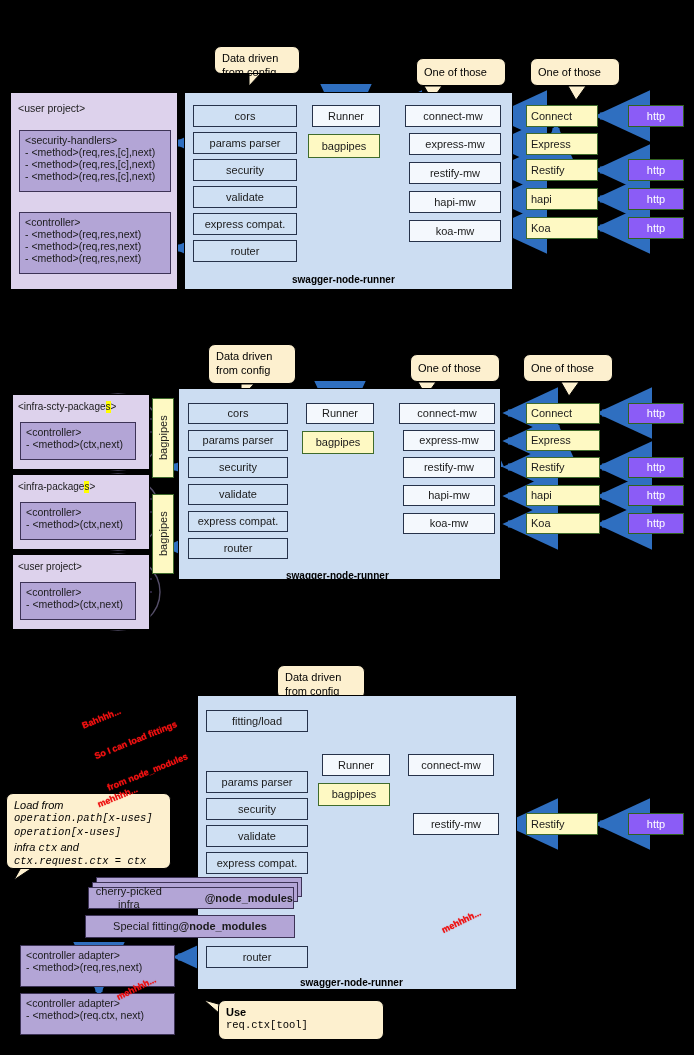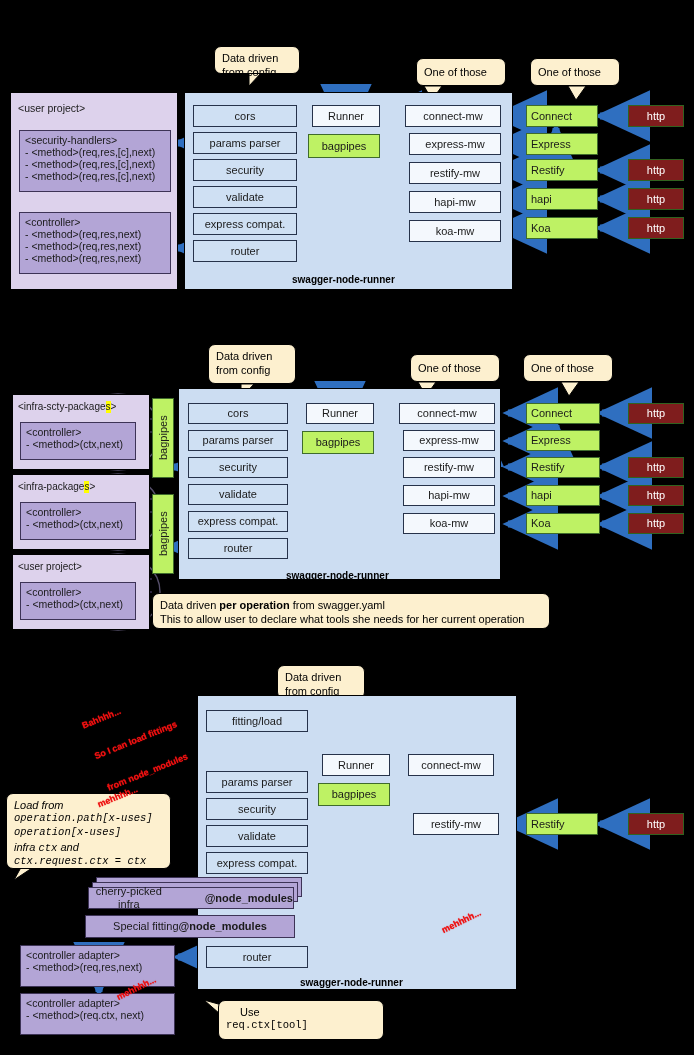--- a/index.html
+++ b/index.html
@@ -10,22 +10,22 @@
         justify-content:center;text-align:center;line-height:1.15;}
 
   
   .panel-blue{background:#ccddf2;border:1px solid #000;}
   .panel-purple-outer{background:#ddd2ec;border:1px solid #000;}
   .box-blue{background:#cfe0f3;border:1px solid #26324a;font-size:11px;}
   .box-white{background:#f4f8fd;border:1px solid #26324a;font-size:11px;}
   .box-purple{background:#b3a5d6;border:1px solid #3d3356;font-size:10.5px;
               justify-content:flex-start;text-align:left;padding:3px 5px;}
   .box-purple-bar{background:#b3a5d6;border:1px solid #3d3356;font-size:11px;}
-  .box-green-lt{background:#bef264;border:1px solid #3f6b2c;font-size:11px;}
-  .box-green-dk{background:#7f1d1d;border:1px solid #31621f;color:#fff;font-size:11px;}
+  .box-green-lt{background:#fef9c3;border:1px solid #3f6b2c;font-size:11px;}
+  .box-green-dk{background:#8b5cf6;border:1px solid #31621f;color:#fff;font-size:11px;}
   .runner-lbl{font-size:11px;}
   .panel-title{position:absolute;font-size:10px;font-weight:bold;color:#000;}
 
   .vert{writing-mode:vertical-rl;transform:rotate(180deg);}
 
   
   .callout{position:absolute;background:#fdf0cf;border:1px solid #000;border-radius:7px;
            font-size:11px;line-height:1.3;padding:4px 7px;box-sizing:border-box;color:#000;}
   .callout .mono{font-family:"Liberation Mono",monospace;font-size:10.5px;}
 
@@ -304,26 +304,20 @@
   <div class="node box-green-lt" style="left:526px;top:403px;width:74px;height:21px;justify-content:flex-start;padding-left:4px;">Connect</div>
   <div class="node box-green-dk" style="left:628px;top:403px;width:56px;height:21px;">http</div>
   <div class="node box-green-lt" style="left:526px;top:430px;width:74px;height:21px;justify-content:flex-start;padding-left:4px;">Express</div>
   <div class="node box-green-lt" style="left:526px;top:457px;width:74px;height:21px;justify-content:flex-start;padding-left:4px;">Restify</div>
   <div class="node box-green-dk" style="left:628px;top:457px;width:56px;height:21px;">http</div>
   <div class="node box-green-lt" style="left:526px;top:485px;width:74px;height:21px;justify-content:flex-start;padding-left:4px;">hapi</div>
   <div class="node box-green-dk" style="left:628px;top:485px;width:56px;height:21px;">http</div>
   <div class="node box-green-lt" style="left:526px;top:513px;width:74px;height:21px;justify-content:flex-start;padding-left:4px;">Koa</div>
   <div class="node box-green-dk" style="left:628px;top:513px;width:56px;height:21px;">http</div>
 
-  <div class="callout" style="left:152px;top:593px;width:398px;height:36px;">
-    <div>
-      <span>Data driven </span><b>per operation</b><span> from swagger.yaml</span>
-    </div>
-    <div>This to allow user to declare what tools she needs for her current operation</div>
-  </div>
 </div>
 
 <div class="diagram">
   <div class="callout" style="left:277px;top:665px;width:88px;height:34px;">
     <div>Data driven</div>
     <div>from config</div>
   </div>
 
   <div class="node panel-blue" style="left:197px;top:695px;width:320px;height:295px;"></div>
   <div class="panel-title" style="left:300px;top:977px;">swagger-node-runner</div>
@@ -367,21 +361,21 @@
   <div class="callout" style="left:6px;top:793px;width:165px;height:76px;font-style:italic;">
     <div>Load from</div>
     <div class="mono">operation.path[x-uses]</div>
     <div class="mono">operation[x-uses]</div>
     <div><span>infra </span><span class="mono">ctx</span><span> and</span></div>
     <div class="mono">ctx.request.ctx = ctx</div>
   </div>
 
 
   <div class="callout" style="left:218px;top:1000px;width:166px;height:40px;">
-    <div style="font-weight:normal;margin-left:14px;">Use</div>
+    <div style="font-weight:bold;">Use</div>
     <div class="mono">req.ctx[tool]</div>
   </div>
 
   <div class="redtext" style="left:72px;top:700px;transform:rotate(-22deg);transform-origin:left top;">
     <div>Bahhhh...</div>
     <div>So I can load fittings</div>
     <div>from node_modules</div>
   </div>
   <div class="redtext" style="left:96px;top:800px;transform:rotate(-22deg);transform-origin:left top;">mehhhh...</div>
   <div class="redtext" style="left:440px;top:926px;transform:rotate(-26deg);transform-origin:left top;">mehhhh...</div>

